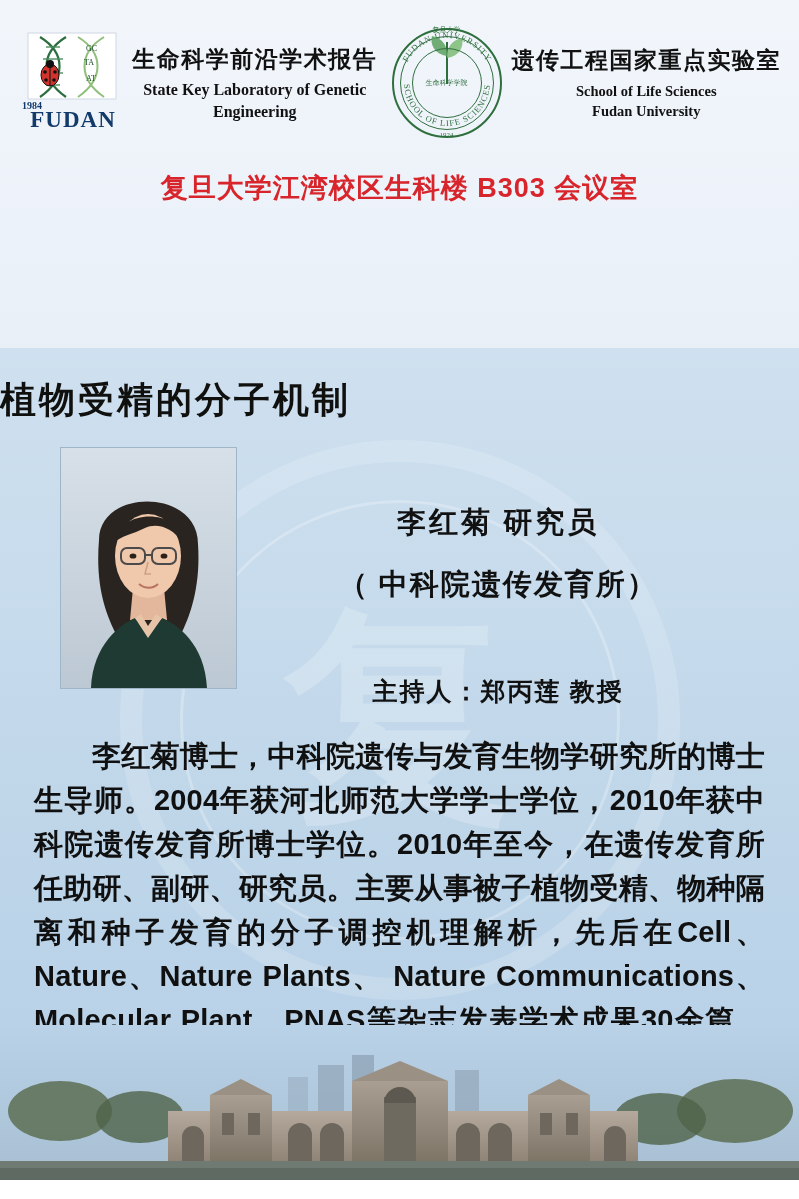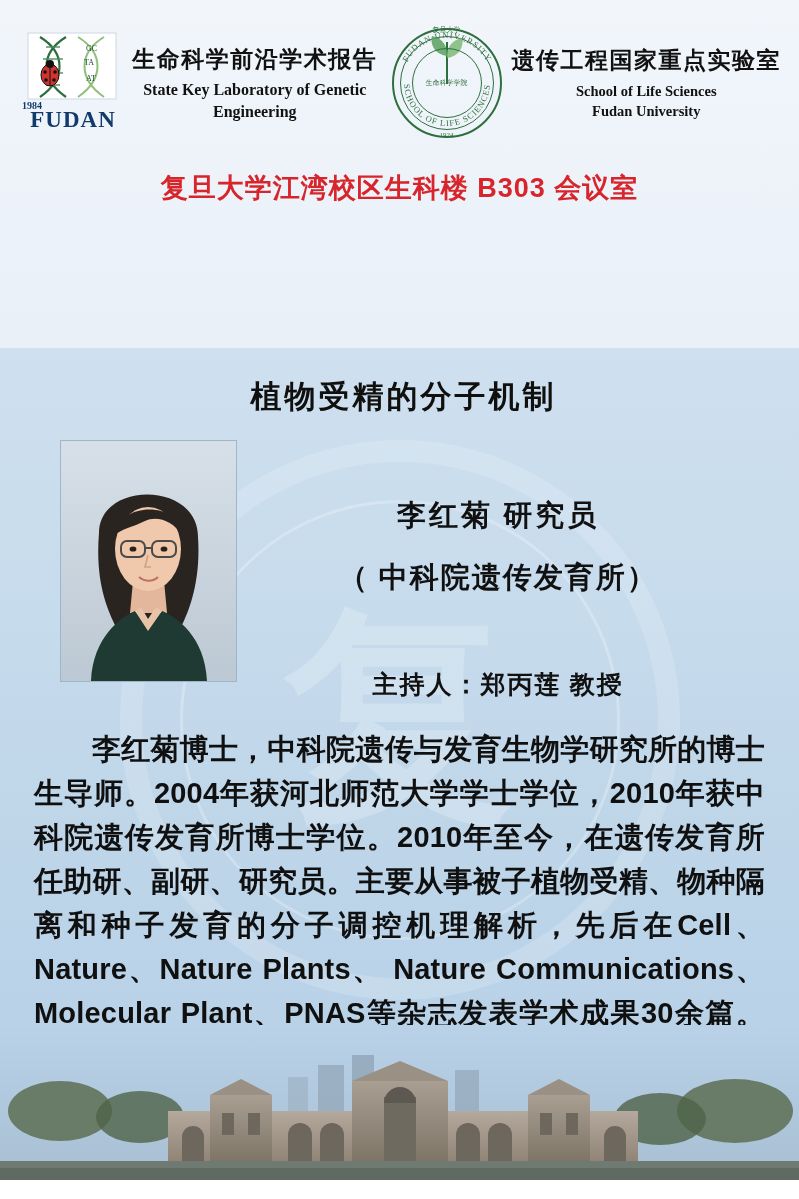--- a/index.html
+++ b/index.html
@@ -228,28 +228,27 @@
     left: 50%;
     top: 55%;
     transform: translate(-50%, -50%);
     font-family: "Liberation Serif", serif;
     font-size: 230px;
     color: rgba(255,255,255,0.22);
     font-weight: bold;
   }
   .talk-title {
     position: relative;
-    text-align: center;
+    text-align: left;
     padding-top: 28px;
     font-family: "Liberation Serif", serif;
     font-weight: bold;
-    font-size: 31px;
+    font-size: 36px;
     letter-spacing: 3px;
     color: #10100f;
-    padding-left: 8px;
   }
   .speaker-row {
     position: relative;
     display: flex;
     padding: 22px 40px 0 60px;
     box-sizing: border-box;
   }
   .photo {
     width: 175px;
     height: 240px;

